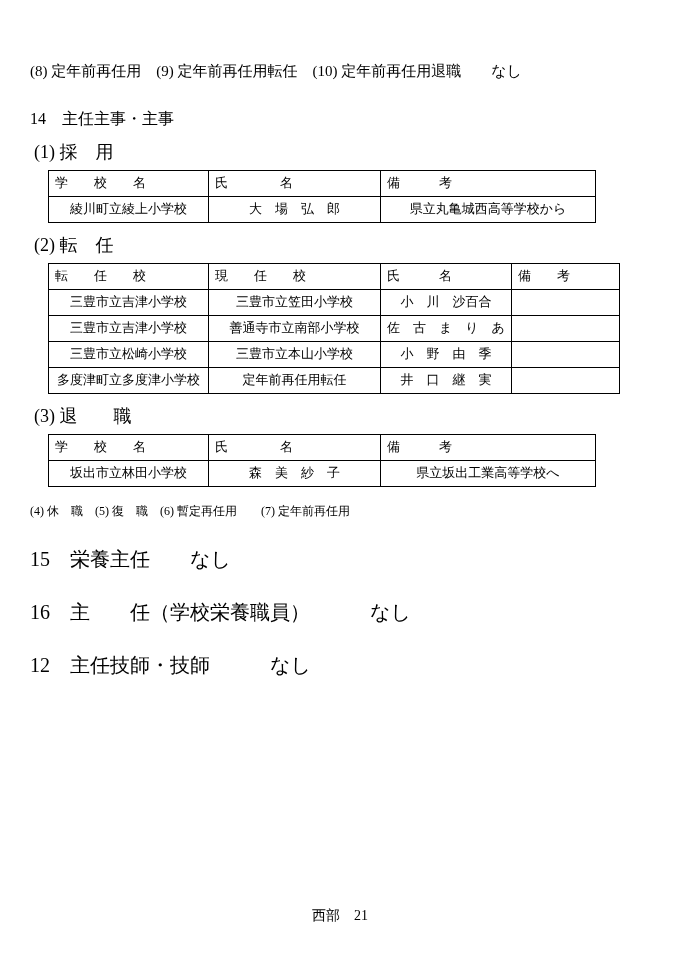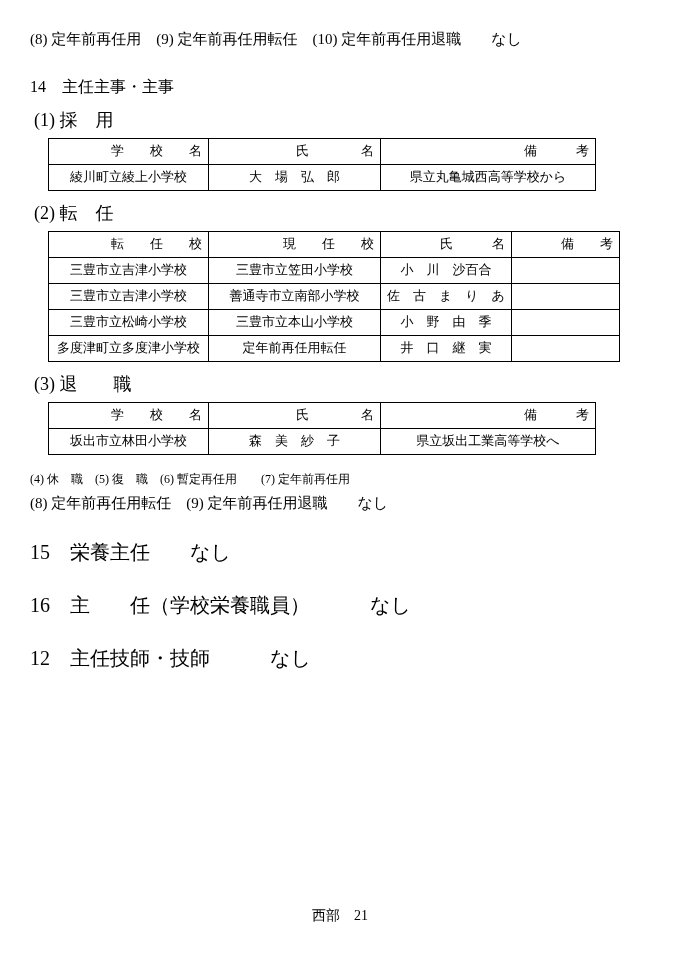--- a/index.html
+++ b/index.html
@@ -13,21 +13,21 @@
     font-family: "Liberation Serif", "DejaVu Serif", serif;
     color: #000000;
     position: relative;
     overflow: hidden;
   }
   .page {
     position: relative;
     width: 680px;
     height: 961px;
     box-sizing: border-box;
-    padding: 28px 40px 0 22px;
+    padding: 60px 40px 0 22px;
   }
   .line {
     font-size: 15px;
     line-height: 1.5;
     white-space: pre;
     margin: 0;
   }
   .top-line {
     margin-left: 8px;
     margin-bottom: 26px;
@@ -50,21 +50,21 @@
   table.doc-table td, table.doc-table th {
     border: 1px solid #000000;
     font-size: 13px;
     font-weight: normal;
     height: 25px;
     padding: 0 6px;
     white-space: pre;
     vertical-align: middle;
   }
   th.hcell {
-    text-align: right;
+    text-align: left;
     letter-spacing: 0;
   }
   td.name-cell {
     text-align: center;
     margin-left: 48px;
   }
   td.left-cell {
     text-align: center;
   }
   
@@ -198,20 +198,19 @@
     <tbody>
       <tr>
         <td class="left-cell">坂出市立林田小学校</td>
         <td class="name-cell">森　美　紗　子</td>
         <td class="left-cell">県立坂出工業高等学校へ</td>
       </tr>
     </tbody>
   </table>
 
   <div class="para">(4) 休　職　(5) 復　職　(6) 暫定再任用　　(7) 定年前再任用</div>
-  <div class="para2">(8) 定年前再任用転任　(9) 定年前再任用退職　　なし</div>
 
   <div class="item">15　栄養主任　　なし</div>
   <div class="item">16　主　　任（学校栄養職員）　　　なし</div>
   <div class="item">12　主任技師・技師　　　なし</div>
 
   <div class="footer">西部　21</div>
 </div>
 
 </body></html>

